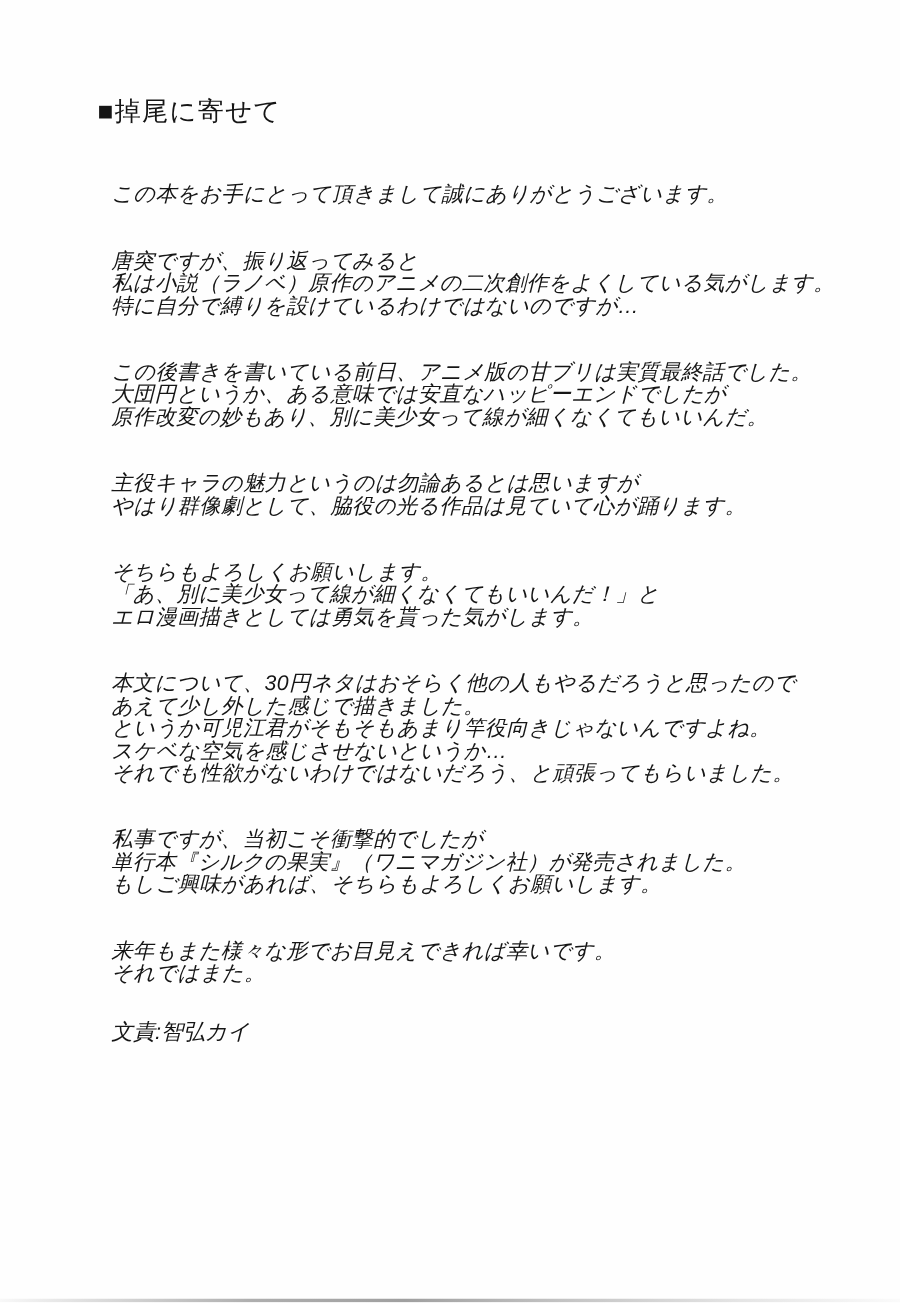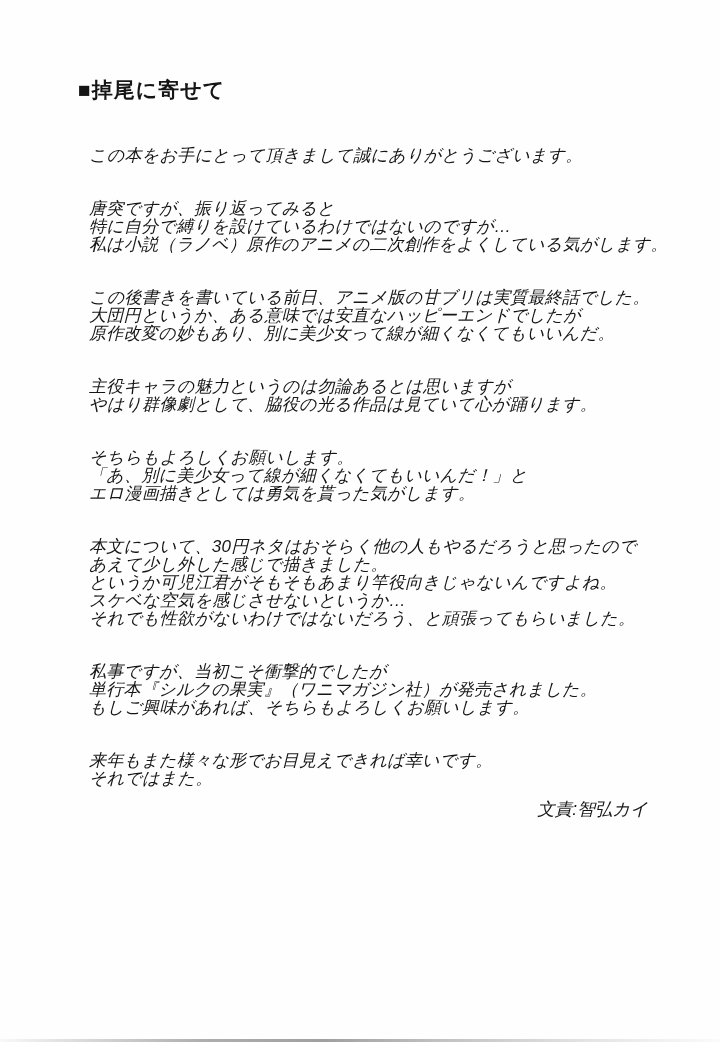--- a/index.html
+++ b/index.html
@@ -16,47 +16,47 @@
     font-family: "Liberation Sans", "DejaVu Sans", sans-serif;
     color: #151515;
   }
   .heading {
     position: absolute;
     left: 78px;
     top: 79px;
     margin: 0;
     font-size: 21px;
     line-height: 22px;
-    font-weight: bold;
+    font-weight: normal;
     letter-spacing: 1px;
     white-space: nowrap;
   }
   .body-text {
     position: absolute;
     left: 89px;
     top: 147px;
     width: 631px;
     font-size: 17px;
     line-height: 18px;
     font-weight: 500;
     font-style: italic;
   }
   .paragraph {
     margin: 0 0 35px 0;
   }
   .paragraph:last-child {
-    margin-bottom: 12px;
+    margin-bottom: 28px;
   }
   .text-line {
     white-space: nowrap;
     letter-spacing: 0.3px;
   }
   .signature {
-    text-align: right;
-    padding-right: 72px;
+    text-align: left;
+    padding-right: 29px;
     font-size: 17.5px;
     line-height: 19px;
     white-space: nowrap;
   }
   .scan-edge {
     position: absolute;
     left: 0;
     bottom: 0;
     width: 100%;
     height: 3px;
@@ -73,22 +73,22 @@
   <h1 class="heading">■掉尾に寄せて</h1>
 
   <div class="body-text">
 
     <div id="paragraph-list">
         <div class="paragraph">
           <div class="text-line">この本をお手にとって頂きまして誠にありがとうございます。</div>
         </div>
         <div class="paragraph">
           <div class="text-line">唐突ですが、振り返ってみると</div>
+          <div class="text-line">私は小説（ラノベ）原作のアニメの二次創作をよくしている気がします。</div>
           <div class="text-line">特に自分で縛りを設けているわけではないのですが…</div>
-          <div class="text-line">私は小説（ラノベ）原作のアニメの二次創作をよくしている気がします。</div>
         </div>
         <div class="paragraph">
           <div class="text-line">この後書きを書いている前日、アニメ版の甘ブリは実質最終話でした。</div>
           <div class="text-line">大団円というか、ある意味では安直なハッピーエンドでしたが</div>
           <div class="text-line">原作改変の妙もあり、別に美少女って線が細くなくてもいいんだ。</div>
         </div>
         <div class="paragraph">
           <div class="text-line">主役キャラの魅力というのは勿論あるとは思いますが</div>
           <div class="text-line">やはり群像劇として、脇役の光る作品は見ていて心が踊ります。</div>
         </div>

